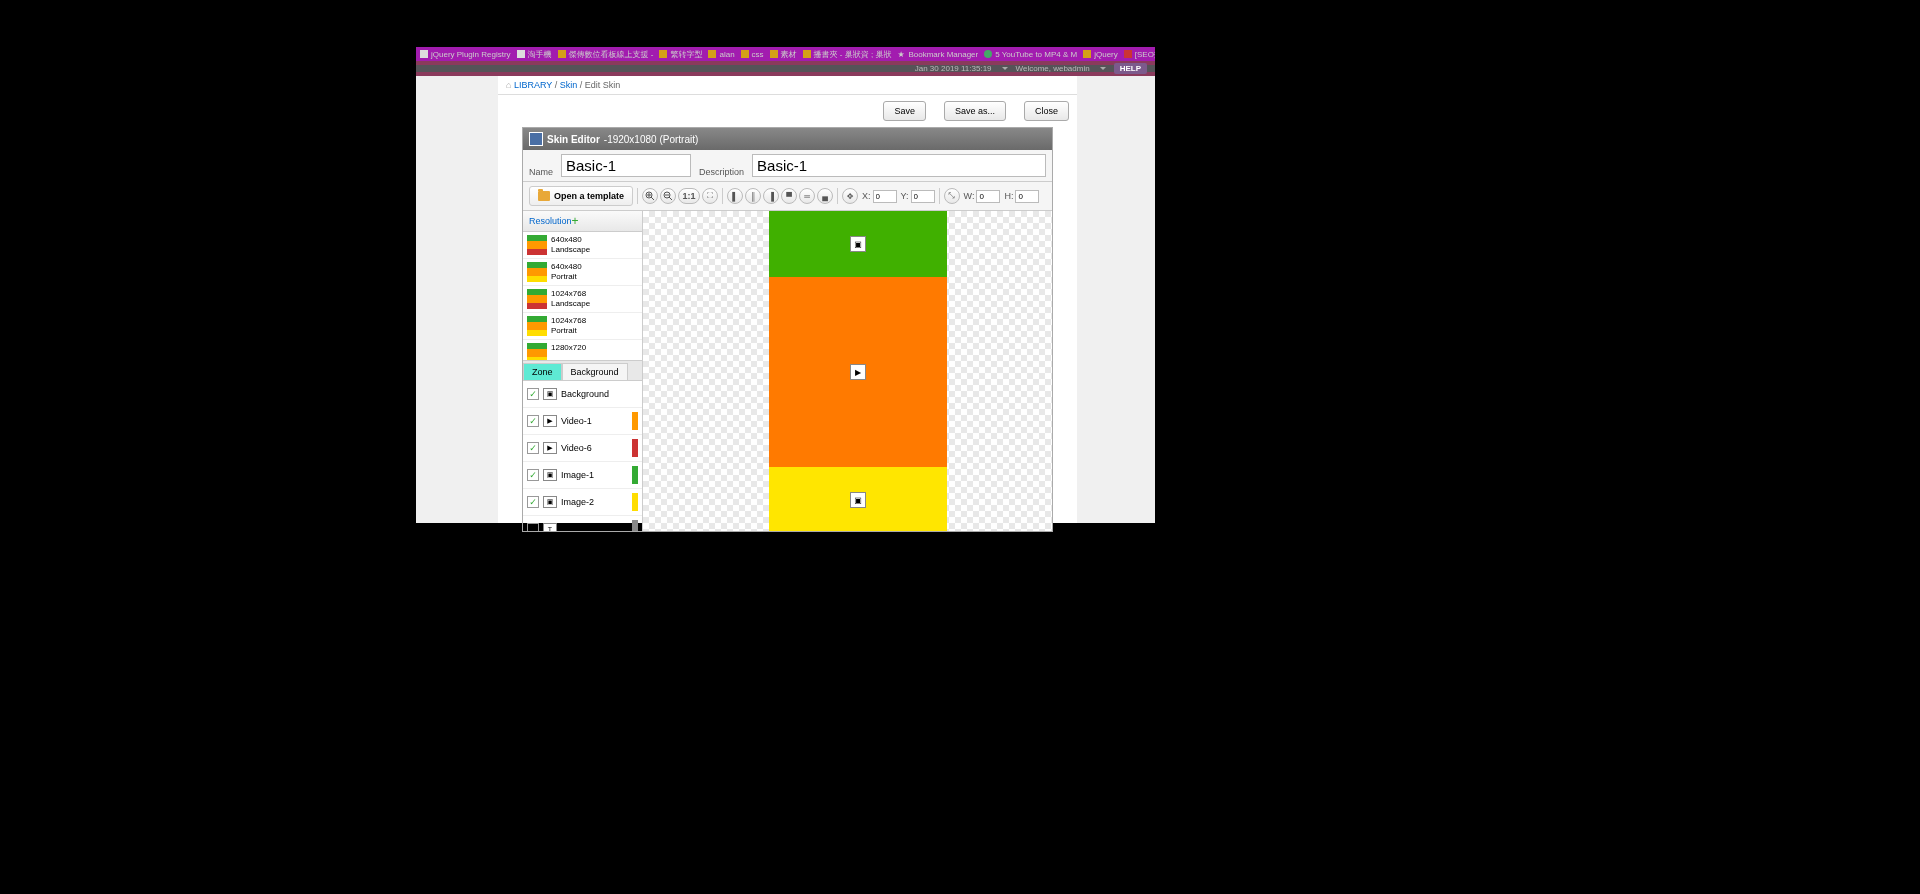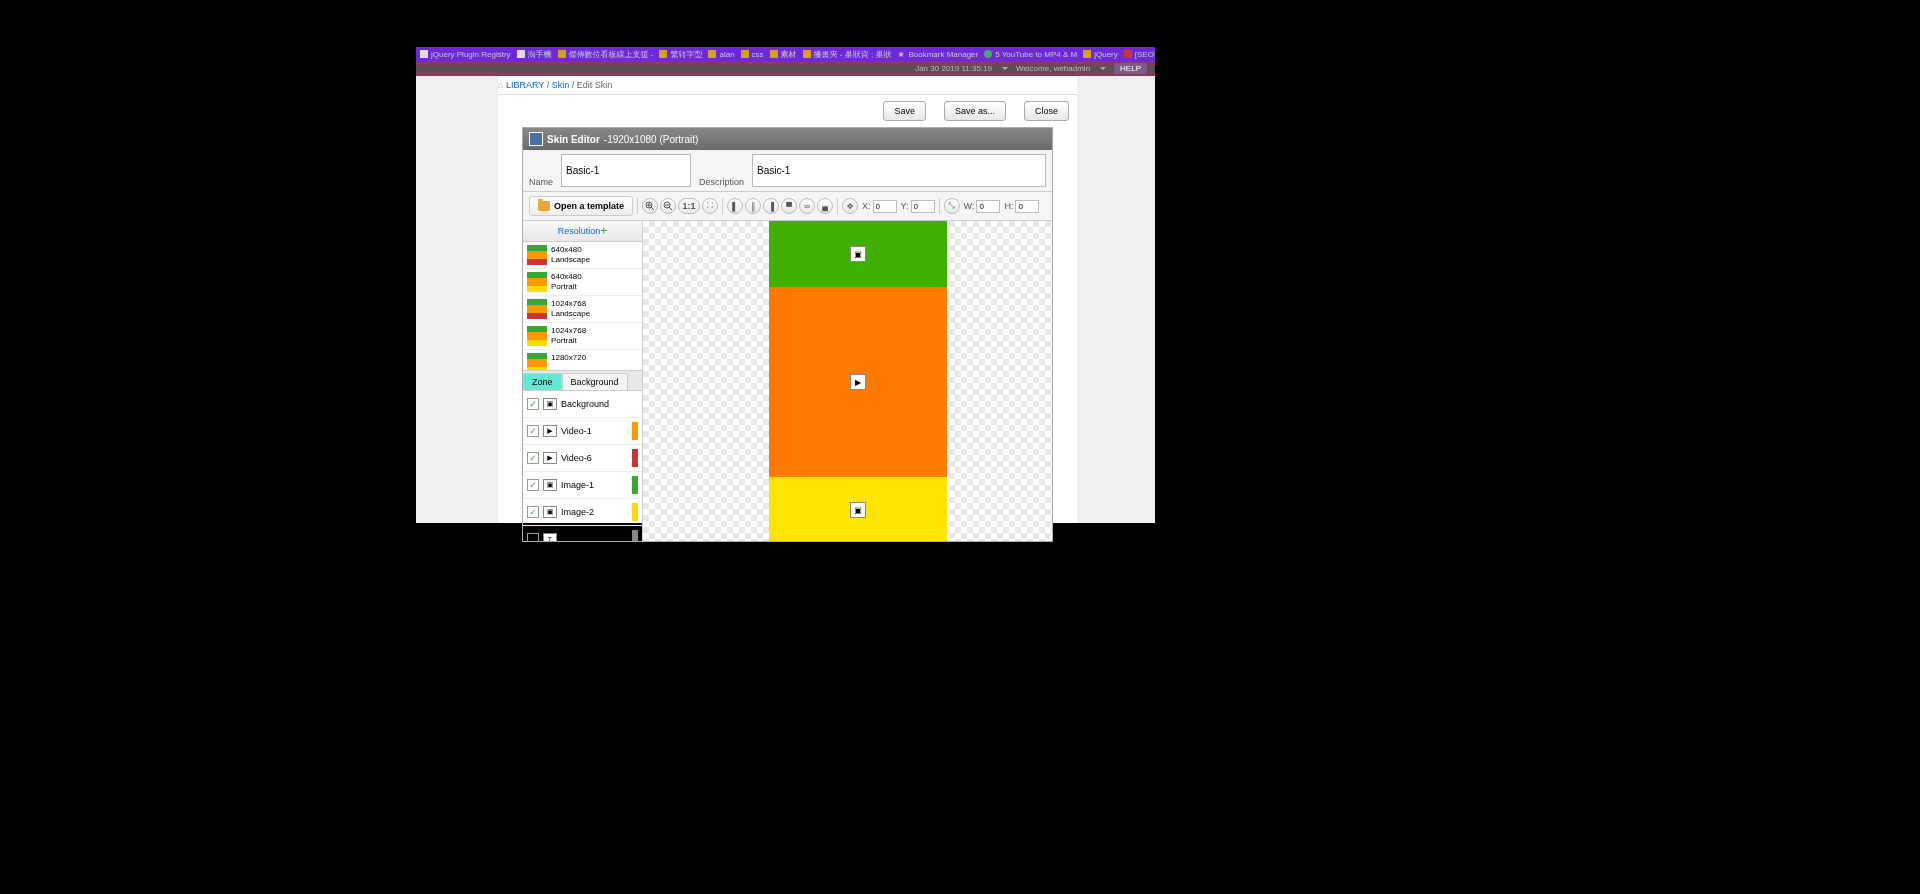--- a/index.html
+++ b/index.html
@@ -1,52 +1,52 @@
 <!DOCTYPE html>
 <html><head>
 <meta charset="utf-8">
 <style>
 * { box-sizing: border-box; margin: 0; padding: 0; font-family: Arial, sans-serif; }
 body { background: #000; width: 1920px; height: 894px; overflow: hidden; }
 .viewport { position: absolute; left: 416px; top: 47px; width: 739px; height: 476px; background: #f0f0f0; }
-.bookmarks-bar { background: #6d28d9; height: 14px; display: flex; align-items: center; font-size: 8px; color: #ccc; padding: 0 4px; gap: 6px; white-space: nowrap; overflow: hidden; }
+.bookmarks-bar { background: #a21caf; height: 14px; display: flex; align-items: center; font-size: 8px; color: #ccc; padding: 0 4px; gap: 6px; white-space: nowrap; overflow: hidden; }
 .bookmarks-bar .bm { display: flex; align-items: center; gap: 3px; cursor: pointer; }
 .bm-ico { width: 8px; height: 8px; background: #d4a017; display: inline-block; }
 .bm-ico.doc { background: #ddd; }
 .bm-ico.star { background: transparent; color: #ccc; }
 .bm-ico.mp4 { background: #4a6; border-radius: 50%; }
 .bm-ico.red { background: #c33; }
 .bm-ico.orange { background: #d4a017; }
 .topbar { background: #555358; height: 15px; border-top: 4px solid #8a3a5c; border-bottom: 4px solid #8a3a5c; display: flex; justify-content: flex-end; align-items: center; font-size: 8px; color: #bbb; padding-right: 8px; gap: 8px; }
-.topbar .help { background: #7c5a8c; color: #fff; padding: 1px 6px; border-radius: 2px; }
+.topbar .help { background: #7c5a8c; color: #fff; padding: 1px 6px; border-radius: 2px; font-weight: bold; }
 .dropdown-caret { border-top: 3px solid #aaa; border-left: 3px solid transparent; border-right: 3px solid transparent; display: inline-block; margin-left: 2px; }
 .content-wrap { background: #fff; margin: 0 78px 0 82px; height: calc(100% - 29px); position: relative; }
-.breadcrumb { font-size: 9px; color: #666; padding: 4px 0; border-bottom: 1px solid #ddd; }
+.breadcrumb { font-size: 9px; color: #666; padding: 4px 8px; border-bottom: 1px solid #ddd; }
 .breadcrumb .home { color: #999; }
 .breadcrumb a { color: #0066cc; text-decoration: none; }
 .action-buttons { display: flex; justify-content: flex-end; gap: 18px; padding: 6px 8px; }
 .action-buttons button { font-size: 9px; padding: 4px 10px; border: 1px solid #aaa; border-radius: 3px; background: linear-gradient(#fff,#e8e8e8); cursor: pointer; }
 .editor-panel { margin: 0 24px; border: 1px solid #aaa; }
 .editor-header { background: linear-gradient(#888,#6a6a6a); color: #fff; font-size: 10px; padding: 4px 6px; display: flex; align-items: center; gap: 4px; }
 .editor-header-icon { width: 14px; height: 14px; background: #4a6fa5; border: 1px solid #fff; display: inline-flex; }
 .name-desc-row { display: flex; gap: 8px; padding: 4px 6px; background: #f5f5f5; border-bottom: 1px solid #ccc; font-size: 9px; align-items: flex-end; }
 .name-desc-row label { color: #555; }
-.name-desc-row input { flex: 1; font-size: 10px; padding: 10px 4px; border: 1px solid #bbb; }
+.name-desc-row input { flex: 1; font-size: 15px; padding: 2px 4px; border: 1px solid #bbb; }
 .toolbar-row { display: flex; align-items: center; gap: 2px; padding: 4px 6px; background: #f5f5f5; border-bottom: 1px solid #ccc; }
 .open-template { display: flex; align-items: center; gap: 4px; font-size: 9px; font-weight: bold; padding: 4px 8px; background: linear-gradient(#fff,#eee); border: 1px solid #ccc; border-radius: 3px; cursor: pointer; }
 .folder-icon { width: 12px; height: 10px; background: #e8a838; display: inline-block; border-radius: 1px; position: relative; }
 .folder-icon:before { content: ''; position: absolute; top: -2px; left: 0; width: 5px; height: 2px; background: #e8a838; border-radius: 1px 1px 0 0; }
 .tool-sep { width: 1px; height: 16px; background: #ccc; margin: 0 2px; }
 .tool-btn { width: 16px; height: 16px; border: 1px solid #bbb; background: linear-gradient(#fff,#e8e8e8); border-radius: 8px; cursor: pointer; display: inline-flex; align-items: center; justify-content: center; font-size: 8px; color: #555; }
 .tool-btn.wide { width: 22px; font-size: 9px; font-weight: bold; }
 .coord-label { font-size: 9px; color: #555; margin-left: 2px; }
 .coord-input { width: 24px; font-size: 8px; padding: 1px 2px; border: 1px solid #bbb; }
 .editor-body { display: flex; height: 320px; }
 .left-panel { width: 119px; display: flex; flex-direction: column; }
-.resolution-header { font-size: 9px; color: #0066cc; padding: 3px 6px; background: linear-gradient(#fafafa,#e8e8e8); border-bottom: 1px solid #ccc; display: flex; align-items: center; justify-content: center; }
+.resolution-header { font-size: 9px; color: #0066cc; padding: 3px 6px; background: linear-gradient(#fafafa,#e8e8e8); border-bottom: 1px solid #ccc; display: flex; align-items: center; justify-content: flex-start; }
 .plus-green { color: #3a3; font-size: 12px; cursor: pointer; }
 .res-list { height: 140px; overflow-y: auto; border-bottom: 1px solid #ccc; }
 .res-item { display: flex; align-items: flex-start; gap: 4px; padding: 3px 4px; border-bottom: 1px solid #eee; font-size: 8px; cursor: pointer; }
 .res-thumb { width: 20px; height: 20px; position: relative; flex-shrink: 0; }
 .res-thumb .rt-top { position: absolute; top: 0; left: 0; right: 0; height: 30%; }
 .res-thumb .rt-mid { position: absolute; top: 30%; left: 0; right: 0; height: 40%; }
 .res-thumb .rt-bot { position: absolute; bottom: 0; left: 0; right: 0; height: 30%; }
 .res-info { line-height: 1.2; }
 .tabs { display: flex; background: #e8e8e8; border-bottom: 1px solid #ccc; }
 .tab { font-size: 9px; padding: 3px 8px; cursor: pointer; border: 1px solid #ccc; border-bottom: none; background: #f5f5f5; margin-top: 2px; }

